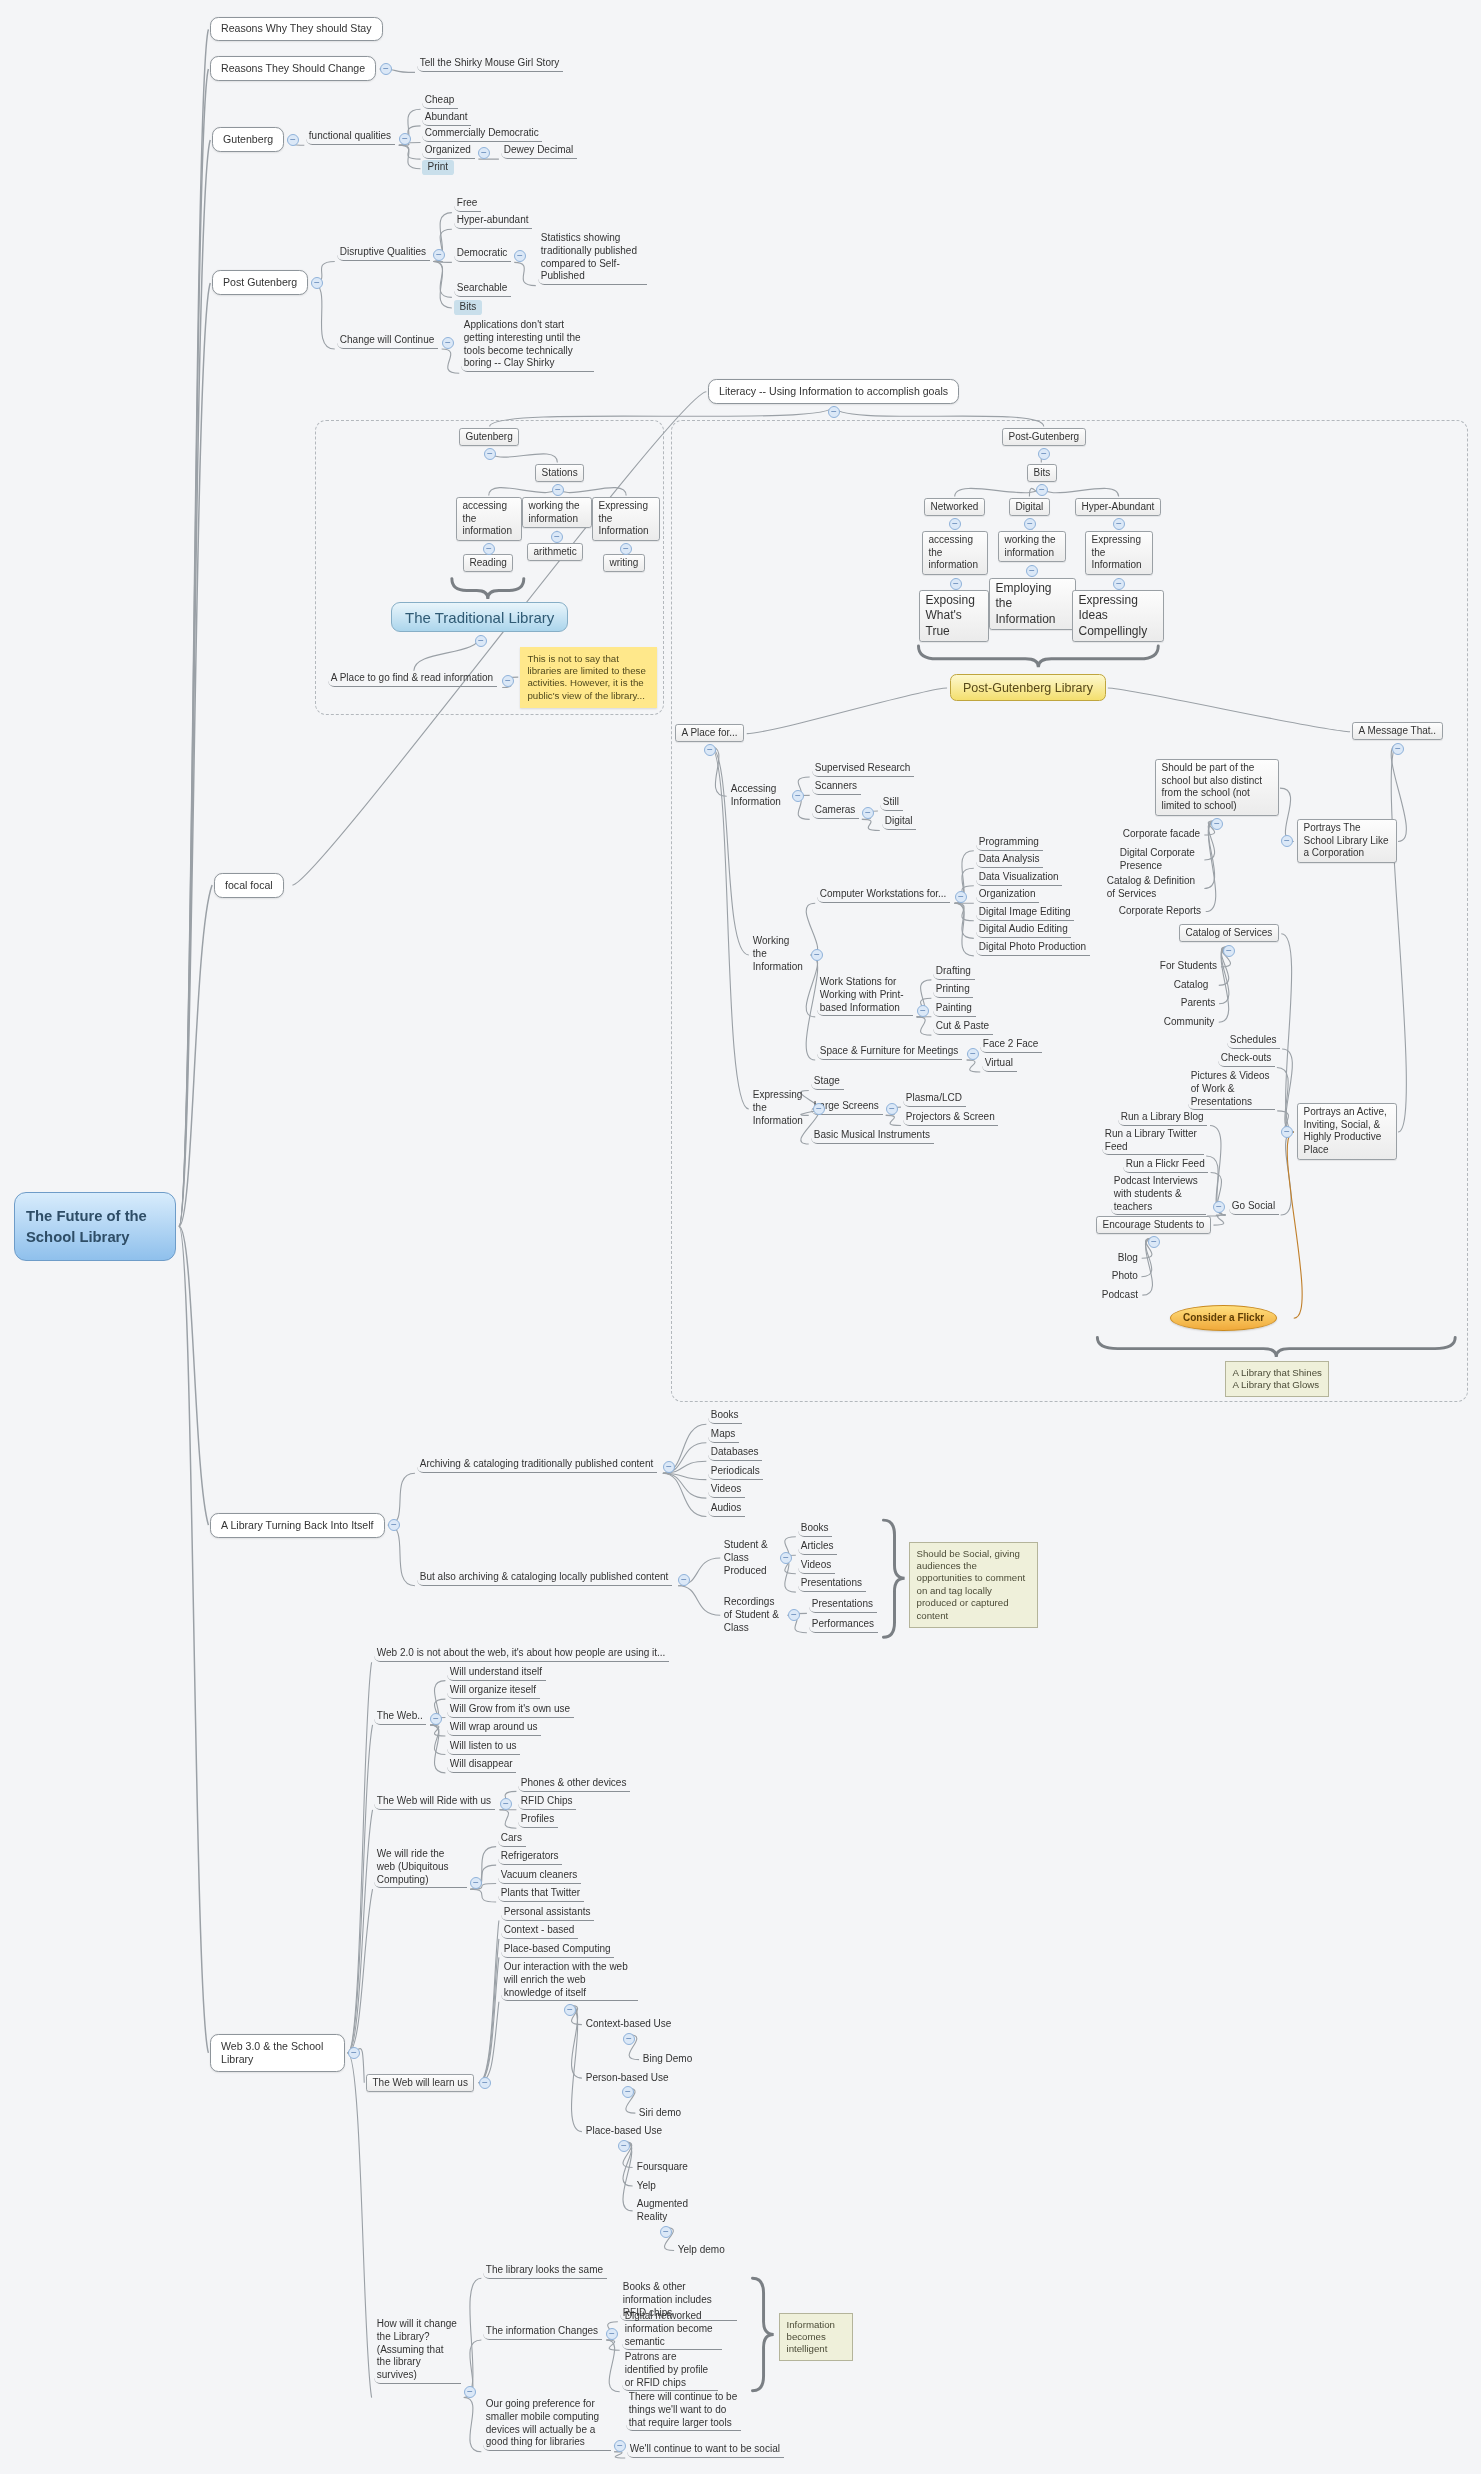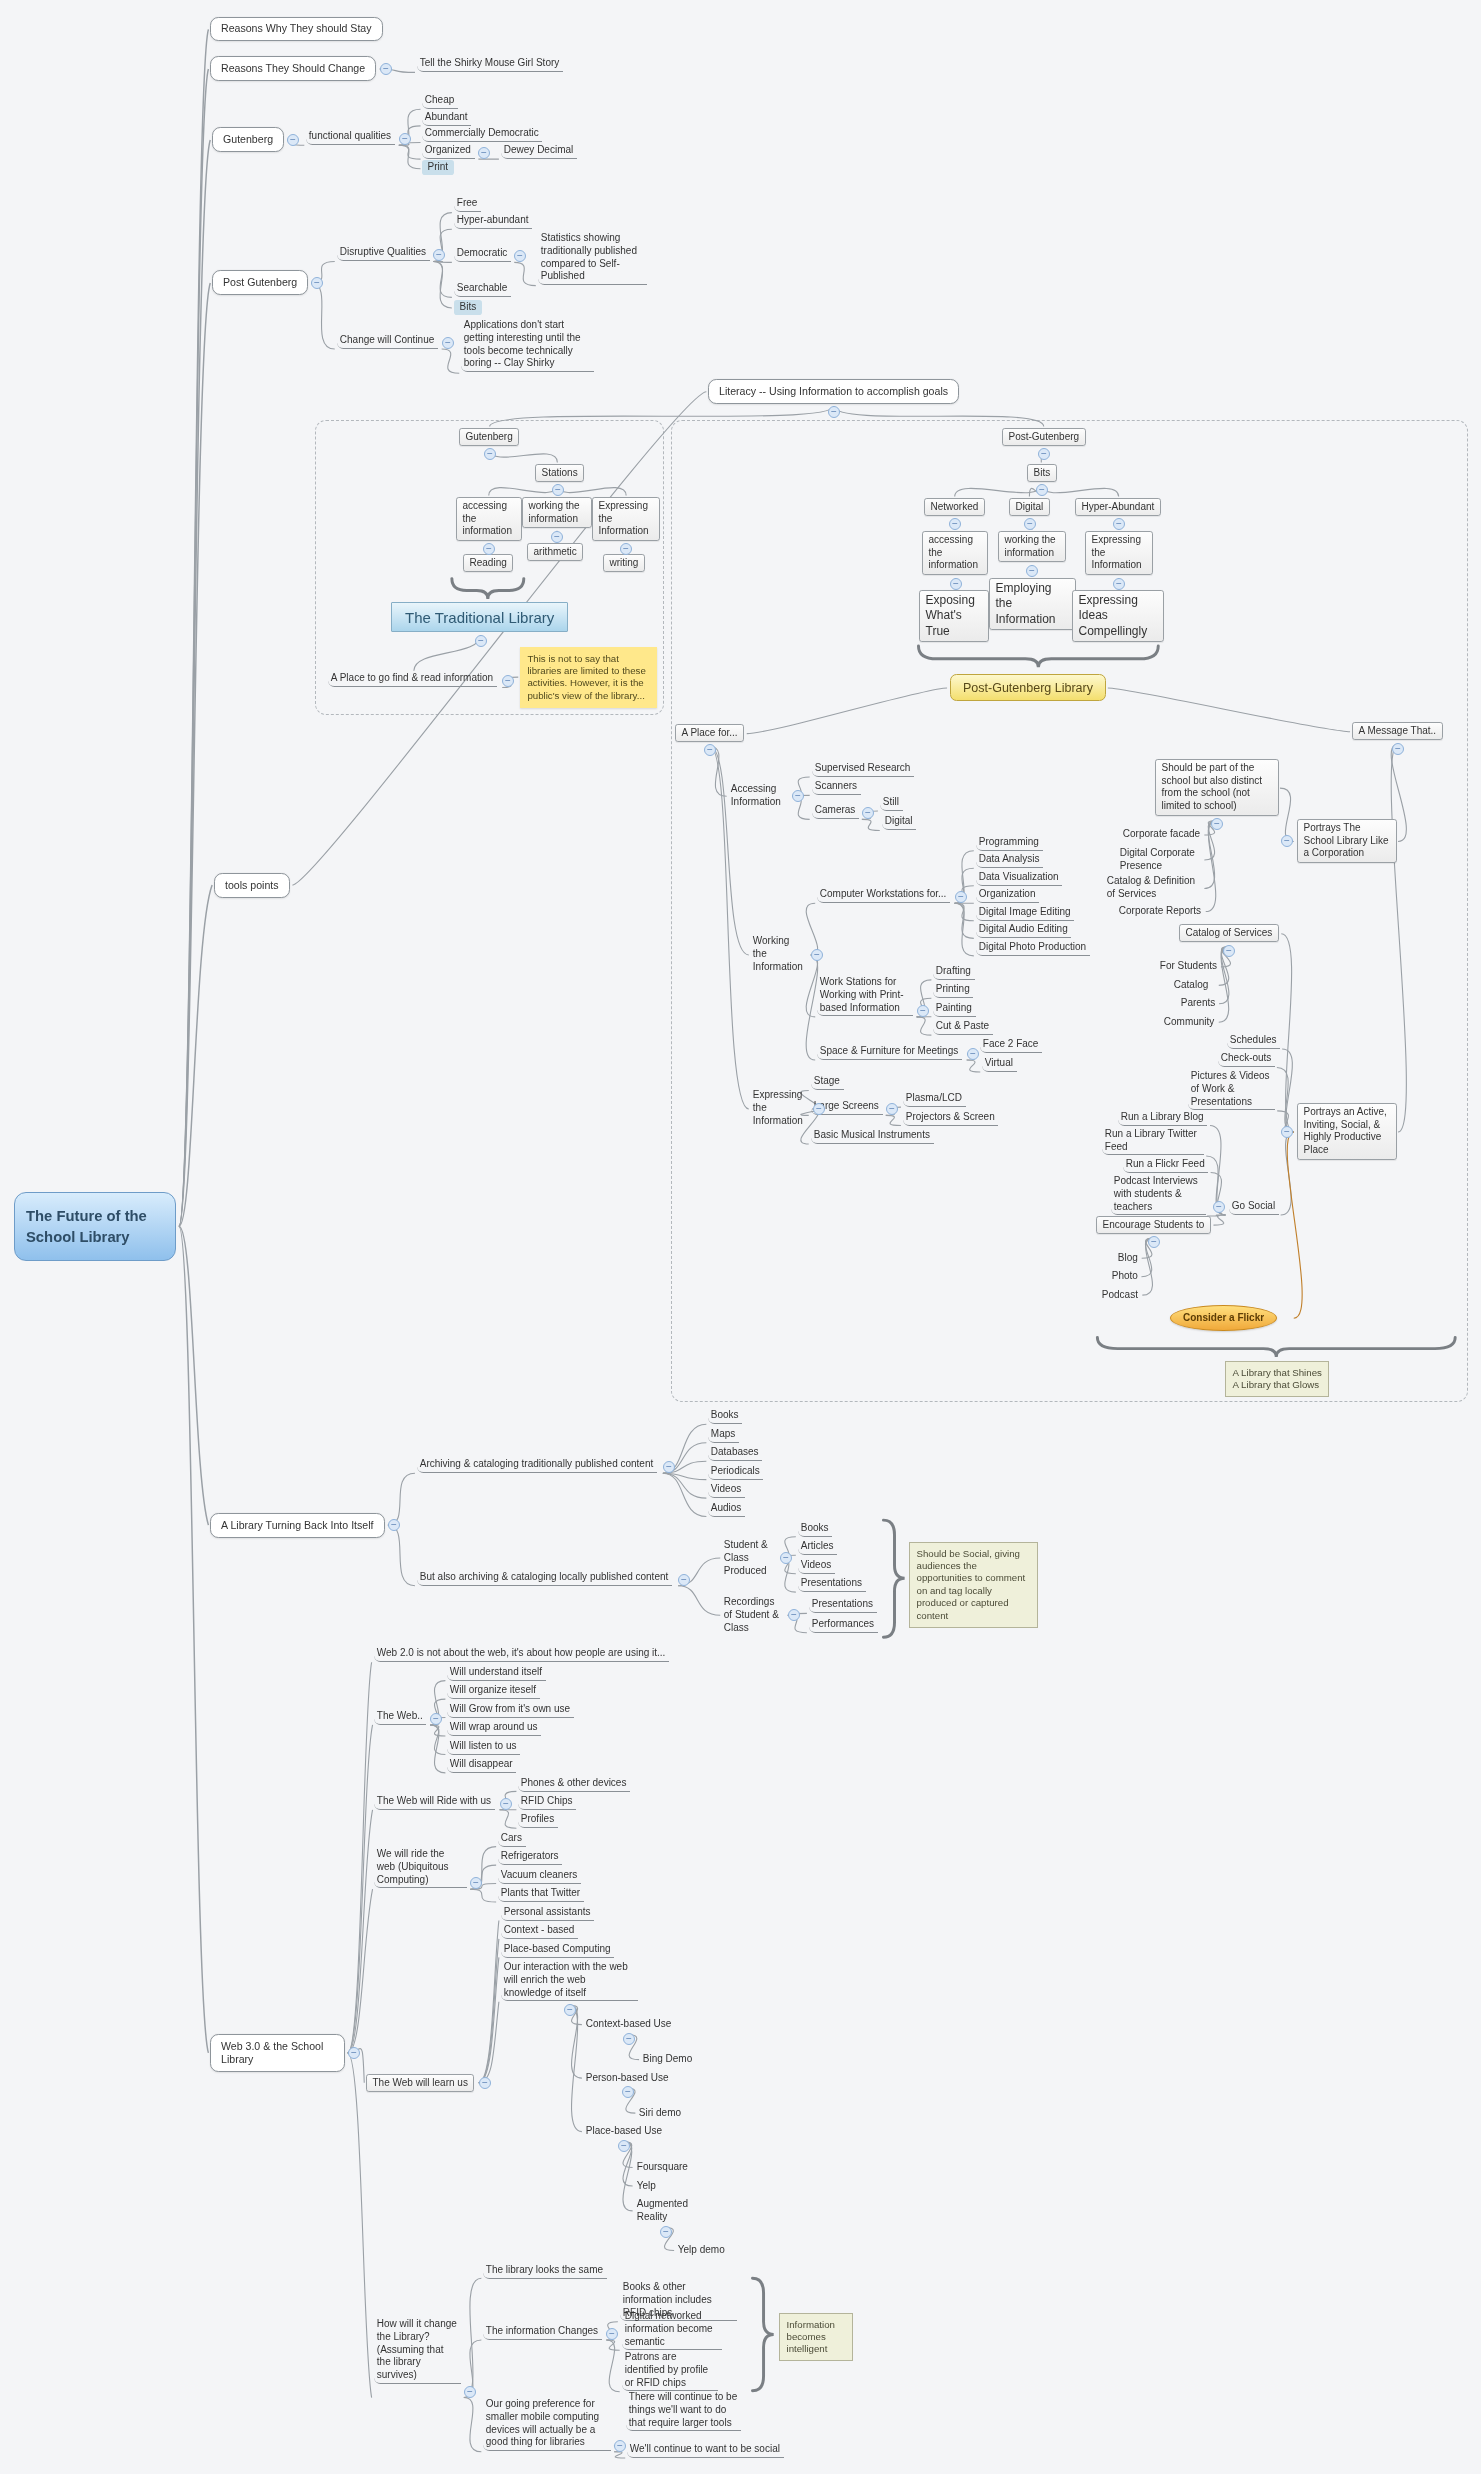--- a/index.html
+++ b/index.html
@@ -7,21 +7,21 @@
   #wires{position:absolute;left:0;top:0;z-index:1;}
   .dashed{position:absolute;border:1.8px dashed #b3b8bd;border-radius:11px;z-index:0;}
   .node{position:absolute;z-index:2;font-size:10px;color:#333;line-height:1.28;white-space:nowrap;}
   .wrap{white-space:normal;}
   .u{border-bottom:1.3px solid #8a9096;padding:0 3.7px 0.9px 2.8px;border-bottom-left-radius:6.5px;}
   .plain{padding:0 1.8px;}
   .sbox{background:linear-gradient(#fdfdfd,#ebebeb);border:0.9px solid #9aa0a5;border-radius:2.8px;padding:1.8px 5.5px;box-shadow:0 0.9px 0.9px rgba(0,0,0,.07);}
   .f13{font-size:12px;}
   .rbox{background:#fff;border:0.9px solid #8e959b;border-radius:8.3px;padding:4.6px 10px;font-size:10.6px;box-shadow:0 0.9px 1.8px rgba(0,0,0,.09);}
   .root{background:linear-gradient(#d8ecfc,#8fc0ec);border:1.4px solid #6e9cc8;border-radius:12px;padding:13px 11px;font-size:14.8px;font-weight:700;color:#2e4d66;line-height:1.4;}
-  .tlib{background:linear-gradient(#e9f5fb,#abd5ec);border:0.9px solid #86aec6;border-radius:1px;padding:4.6px 13px;font-size:15px;color:#2f5a74;}
+  .tlib{background:linear-gradient(#e9f5fb,#abd5ec);border:0.9px solid #86aec6;border-radius:9px;padding:4.6px 13px;font-size:15px;color:#2f5a74;}
   .pglib{background:linear-gradient(#fdf8cd,#f4df6e);border:0.9px solid #bfa53e;border-radius:6.5px;padding:4.6px 12px;font-size:12.5px;color:#57491a;}
   .hl{background:#c9dfeb;border-radius:2.8px;padding:0.9px 5.5px 1.8px;}
   .note{background:#ffe88b;padding:5.5px 7.4px;font-size:9.7px;color:#514a1e;box-shadow:0 0.9px 1.8px rgba(0,0,0,.12);}
   .note2{background:#eff0da;border:0.9px solid #b4b49a;padding:4.6px 6.5px;font-size:9.7px;color:#4c4c38;white-space:pre-line;}
   .webcam{background:linear-gradient(#ffdf7e,#f0a93a);border:1.4px solid #c9891e;border-radius:50%;padding:5.5px 12px;font-weight:700;font-size:10px;color:#5c3d05;box-shadow:0 0.9px 1.8px rgba(0,0,0,.15);}
   .minus{position:absolute;z-index:3;width:12px;height:12px;border-radius:50%;background:#dbe8f7;border:0.9px solid #8fb2da;color:#5b82b4;font-size:10px;line-height:10px;text-align:center;box-sizing:border-box;cursor:pointer;}
   .brace{stroke:#7a7f84;stroke-width:3.2;fill:none;stroke-linecap:round;}
 </style>
 </head>
 <body>
@@ -214,21 +214,21 @@
   <div class="node u" id="disruptive" style="left:337px;top:246px">Disruptive Qualities</div>
   <div class="node u" id="free" style="left:454px;top:197px">Free</div>
   <div class="node u" id="hyper_abundant" style="left:454px;top:214px">Hyper-abundant</div>
   <div class="node u" id="democratic" style="left:454px;top:247px">Democratic</div>
   <div class="node u wrap" id="stats" style="left:538px;top:232px;width:103px">Statistics showing traditionally published compared to Self-Published</div>
   <div class="node u" id="searchable" style="left:454px;top:282px">Searchable</div>
   <div class="node hl" id="bits" style="left:454px;top:300px">Bits</div>
   <div class="node u" id="change_continue" style="left:337px;top:334px">Change will Continue</div>
   <div class="node u wrap" id="shirky_quote" style="left:461px;top:319px;width:127px">Applications don't start getting interesting until the tools become technically boring -- Clay Shirky</div>
 
-  <div class="node rbox" id="focal_points" style="left:214px;top:873px">tools points</div>
+  <div class="node rbox" id="focal_points" style="left:214px;top:873px">focal focal</div>
   <div class="node rbox" id="literacy" style="left:708px;top:379px">Literacy -- Using Information to accomplish goals</div>
 
   <div class="node sbox" id="t_gutenberg" style="left:459px;top:428px">Gutenberg</div>
   <div class="node sbox" id="t_printed" style="left:535px;top:464px">Stations</div>
   <div class="node sbox wrap" id="t_accessing" style="left:456px;top:497px;width:53px">accessing the information</div>
   <div class="node sbox wrap" id="t_working" style="left:522px;top:497px;width:57px">working the information</div>
   <div class="node sbox wrap" id="t_expressing" style="left:592px;top:497px;width:55px">Expressing the Information</div>
   <div class="node sbox" id="t_reading" style="left:463px;top:554px">Reading</div>
   <div class="node sbox" id="t_arithmetic" style="left:527px;top:543px">arithmetic</div>
   <div class="node sbox" id="t_writing" style="left:603px;top:554px">writing</div>

